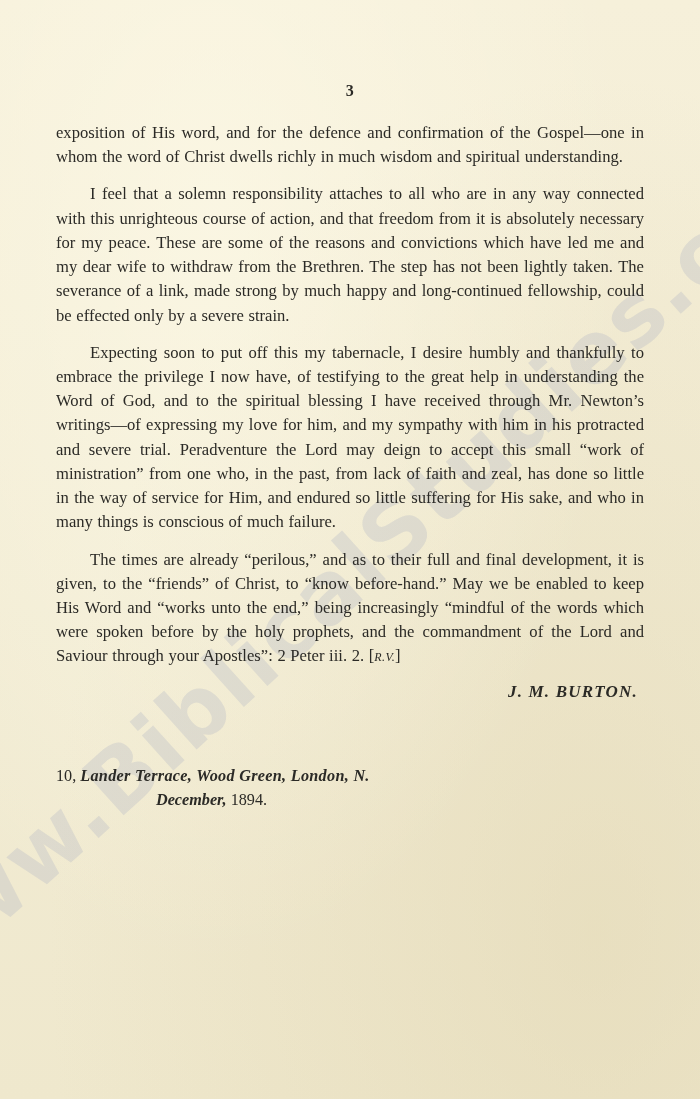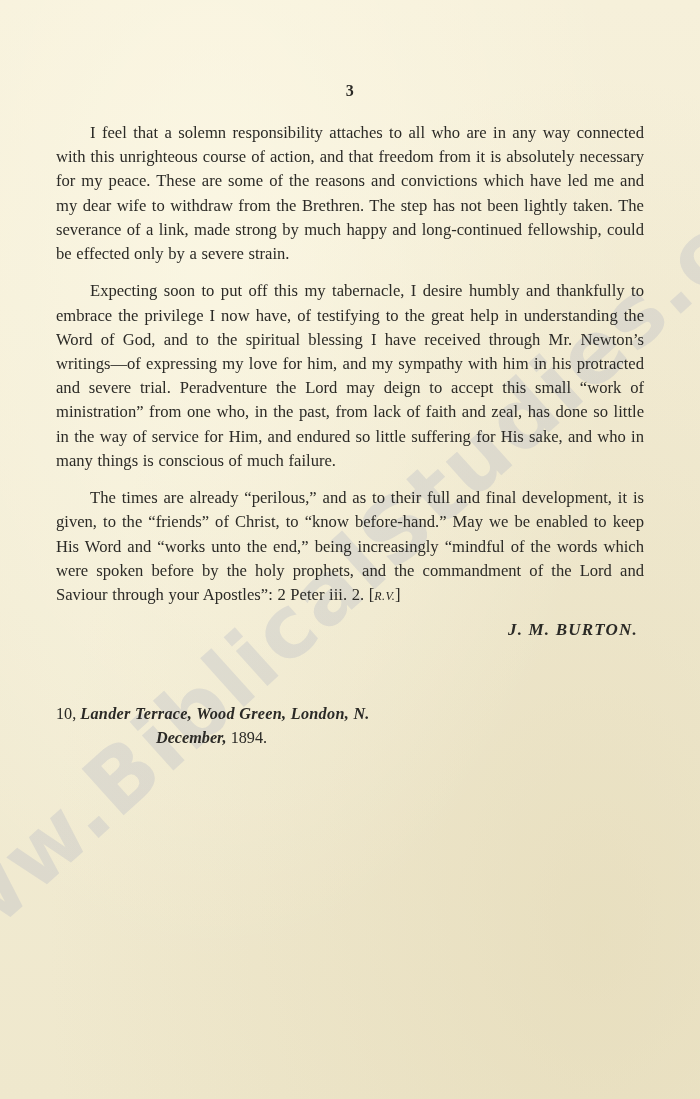--- a/index.html
+++ b/index.html
@@ -119,20 +119,21 @@
 <div class="watermark">
   <div class="wm-text">www.BiblicalStudies.org</div>
 </div>
 
 <div class="page">
 
   <div class="folio">3</div>
 
   <div class="body-text">
 
+    <p class="para">exposition of His word, and for the defence and confirmation of the Gospel—one in whom the word of Christ dwells richly in much wisdom and spiritual understanding.</p>
 
     <p class="para indent">I feel that a solemn responsibility attaches to all who are in any way connected with this unrighteous course of action, and that freedom from it is absolutely necessary for my peace. These are some of the reasons and convictions which have led me and my dear wife to withdraw from the Brethren.  The step has not been lightly taken.  The severance of a link, made strong by much happy and long-continued fellowship, could be effected only by a severe strain.</p>
 
     <p class="para indent">Expecting soon to put off this my tabernacle, I desire humbly and thankfully to embrace the privilege I now have, of testifying to the great help in understanding the Word of God, and to the spiritual blessing I have received through Mr. Newton’s writings—of expressing my love for him, and my sympathy with him in his protracted and severe trial.  Peradventure the Lord may deign to accept this small “work of ministration” from one who, in the past, from lack of faith and zeal, has done so little in the way of service for Him, and endured so little suffering for His sake, and who in many things is conscious of much failure.</p>
 
     <p class="para indent"><span>The times are already “perilous,” and as to their full and final development, it is given, to the “friends” of Christ, to “know before-hand.”  May we be enabled to keep His Word and “works unto the end,” being increasingly “mindful of the words which were spoken before by the holy prophets, and the commandment of the Lord and Saviour through your Apostles”: 2 Peter iii. 2.  [</span><span class="small-caps">R.V.</span><span>]</span></p>
 
     <div class="signature">J. M. BURTON.</div>
 
     <div class="address-block">

